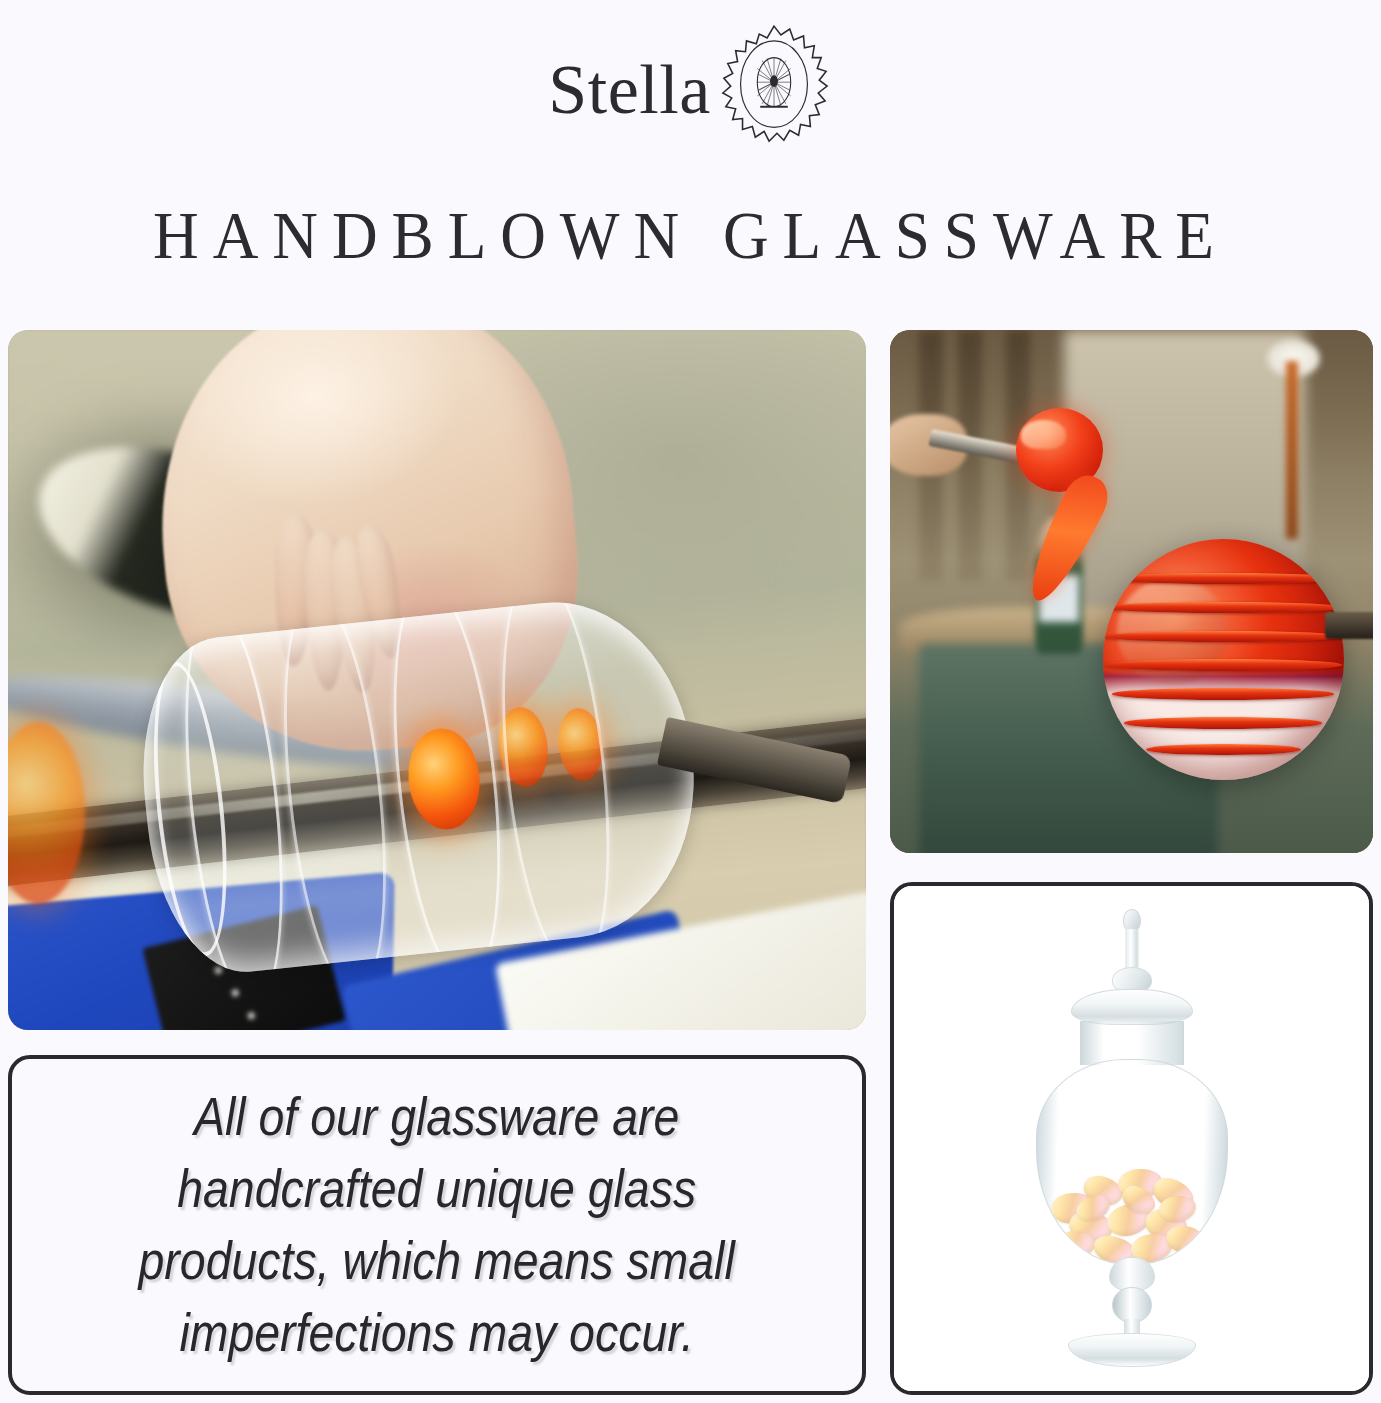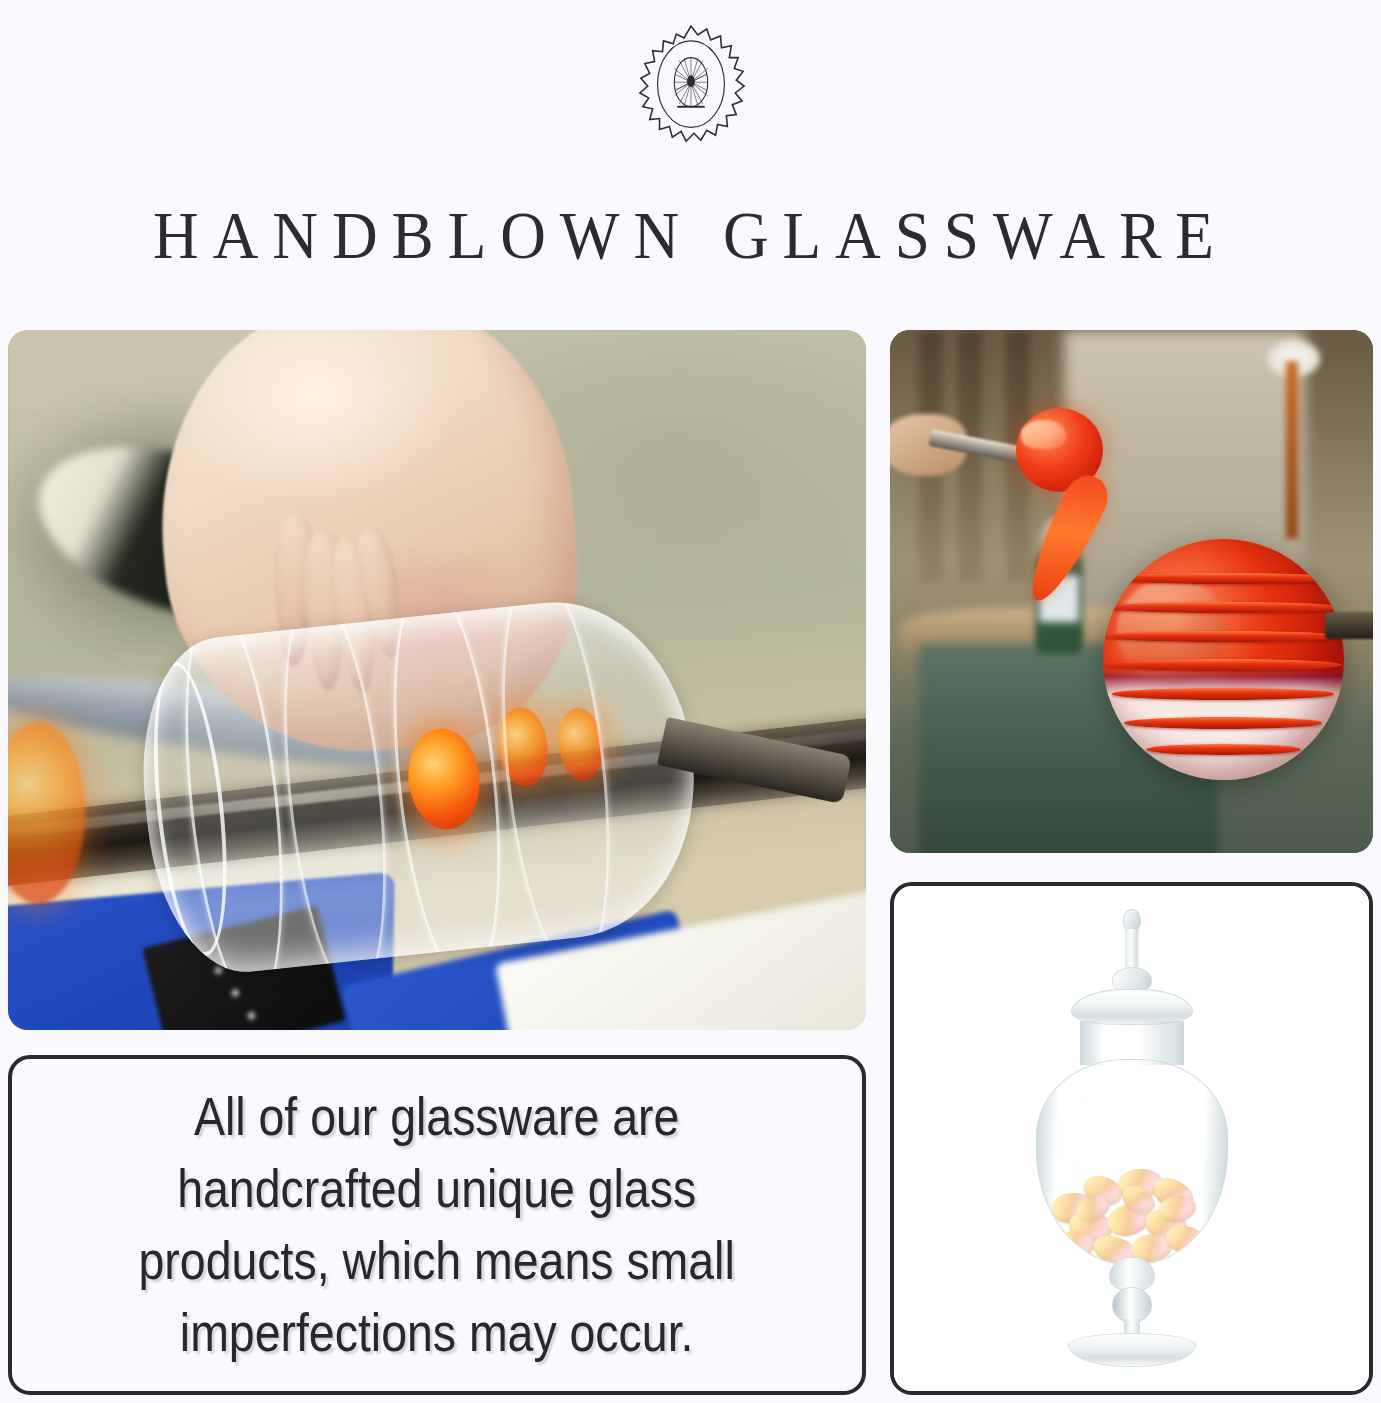--- a/index.html
+++ b/index.html
@@ -58,20 +58,21 @@
     letter-spacing: 15px;
     transform: scaleX(0.93);
     white-space: nowrap;
   }
 
   
   .panel {
     position: absolute;
     border-radius: 20px;
     overflow: hidden;
+    font-style: italic;
   }
 
   
   #photo-glassblower {
     left: 8px; top: 330px;
     width: 858px; height: 700px;
     background: #b9b49b;
   }
 
   
@@ -521,20 +522,21 @@
     background: linear-gradient(180deg, #ffffff 0%, #eff4f5 40%, #d5dee1 76%, #fbfdfd 100%);
     border: 1px solid #d6dee1;
   }
 </style>
 </head>
 <body>
 
 <div id="page">
 
   <div class="brand-header">
+    <span class="brand-word">Stella</span>
 
     <svg class="brand-emblem" viewBox="0 0 120 142">
       <g fill="none" stroke="#2b2b30" stroke-width="1.6" stroke-linejoin="miter">
 
         <path d="M60 3 L67 12 L76 6 L80 17 L90 13 L91 25 L101 23 L99 35 L108 35
                  L104 46 L113 49 L106 58 L114 64 L105 71 L112 79 L102 83 L106 93
                  L96 94 L97 105 L87 103 L85 114 L76 109 L70 119 L63 112 L55 120
                  L50 110 L41 116 L38 105 L28 108 L28 97 L18 98 L21 87 L11 85
                  L17 76 L8 71 L16 64 L9 56 L18 51 L13 41 L23 39 L21 28 L31 29
                  L32 18 L42 21 L45 11 L53 15 Z"></path>

